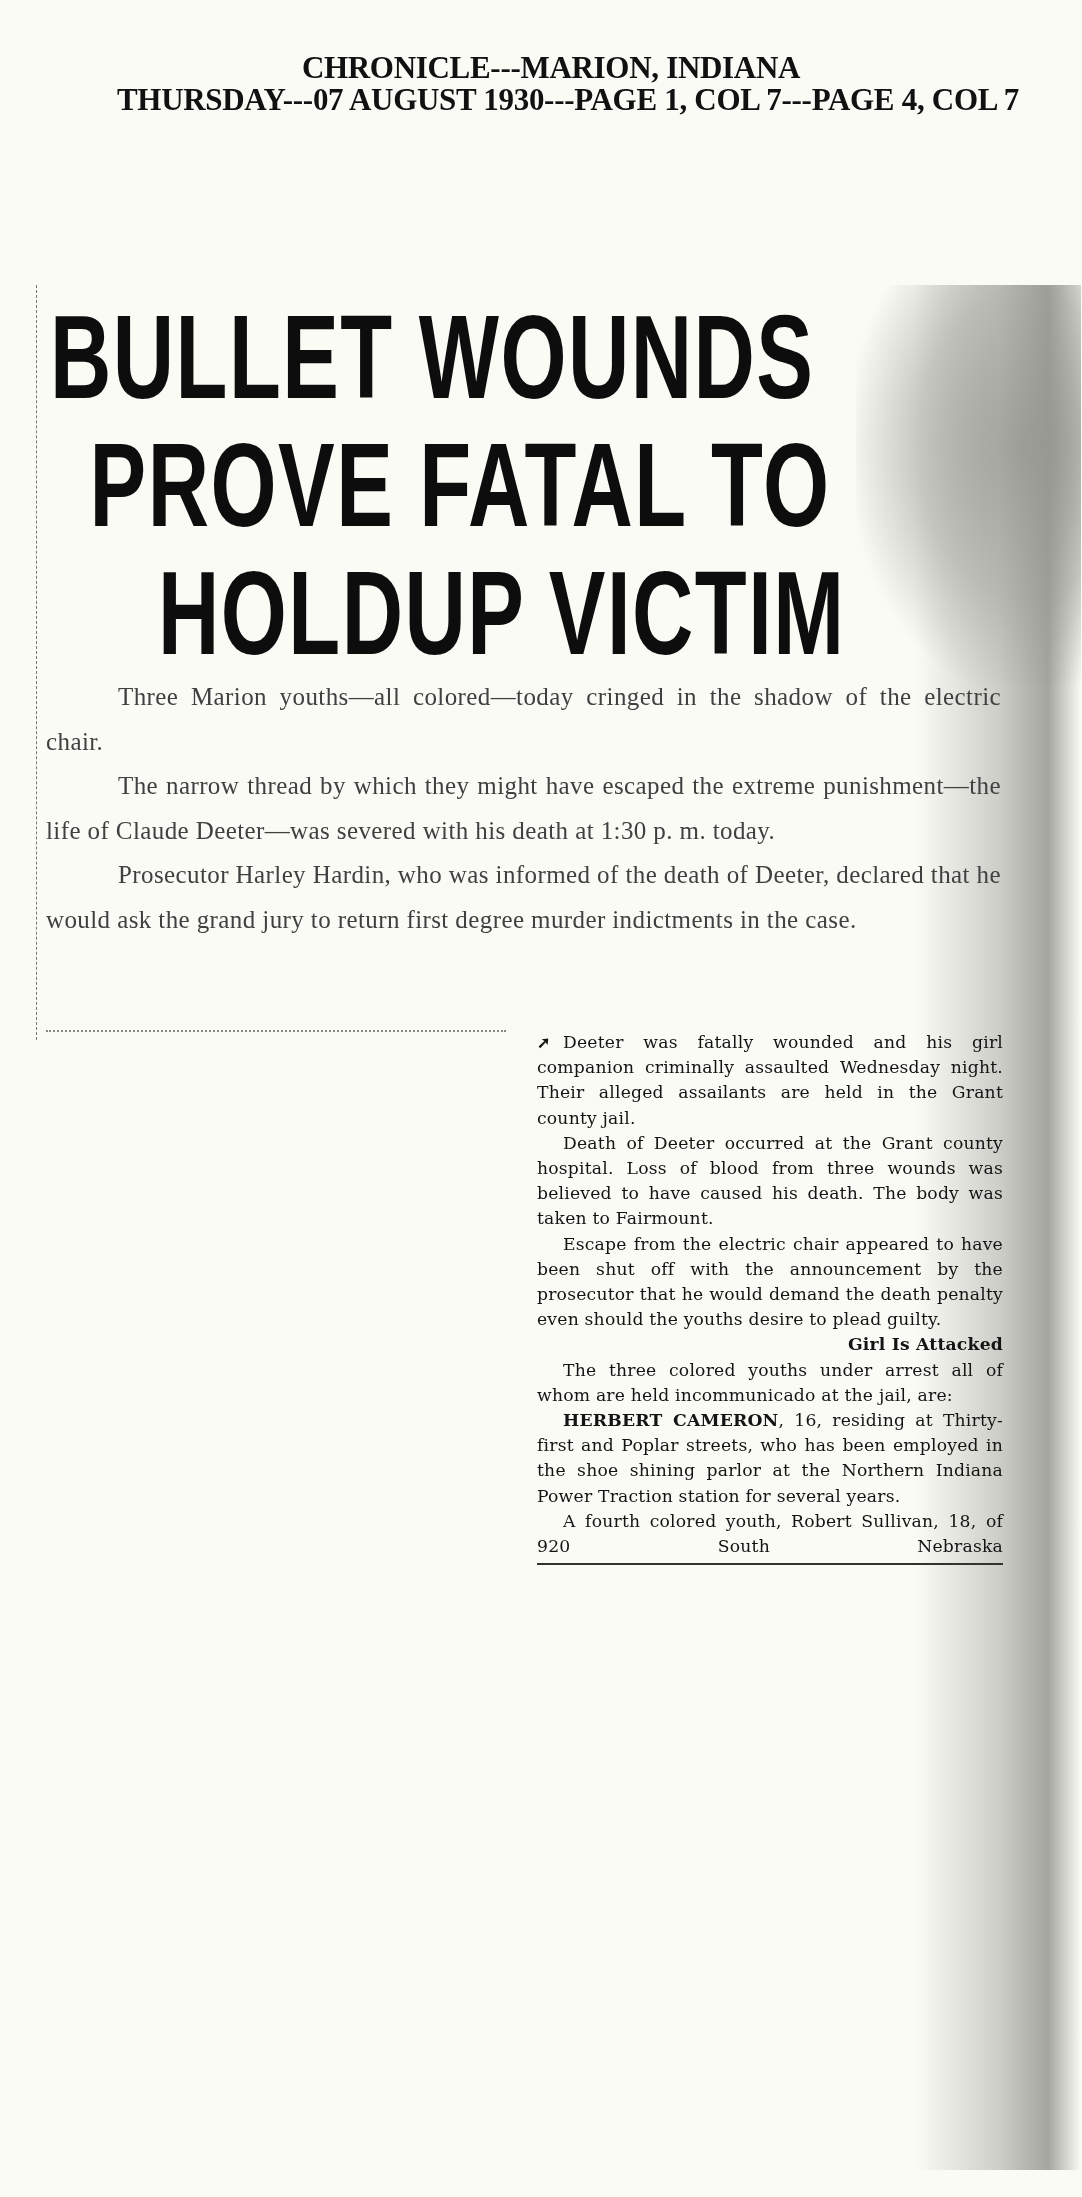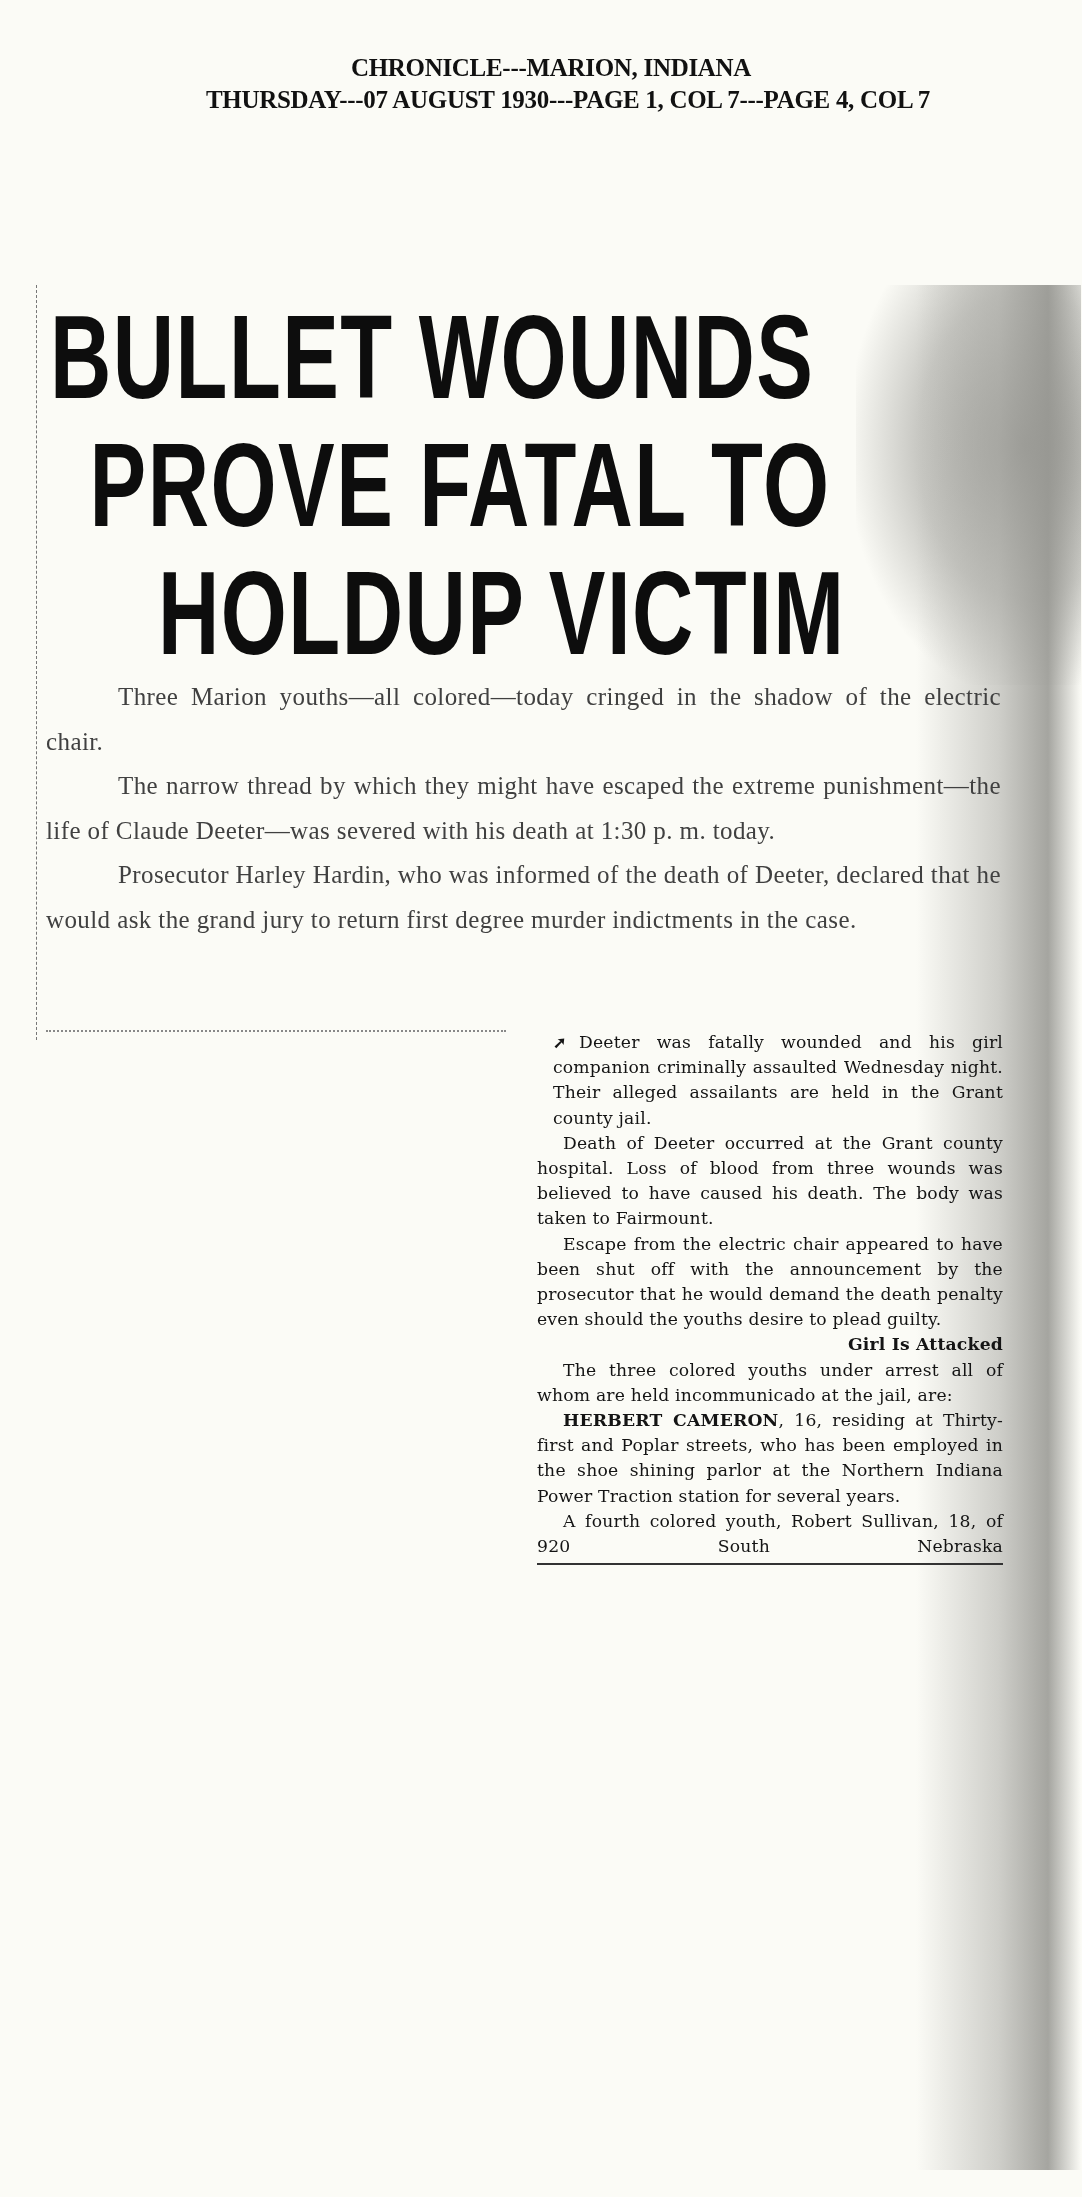--- a/index.html
+++ b/index.html
@@ -15,21 +15,21 @@
       color: #141414;
     }
     .masthead {
       position: absolute;
       top: 52px;
       left: 0;
       width: 1062px;
       text-align: center;
       font-family: "Liberation Serif", serif;
       font-weight: bold;
-      font-size: 25px;
+      font-size: 31px;
       line-height: 32px;
       letter-spacing: -0.3px;
       color: #111;
     }
     .masthead .line1 { padding-left: 40px; }
     .masthead .line2 { padding-left: 74px; text-align: center; }
 
     .clipping {
       position: absolute;
       left: 36px;
@@ -112,21 +112,21 @@
       top: 745px;
       width: 466px;
       font-family: "DejaVu Serif", "Liberation Serif", serif;
       font-size: 17.2px;
       line-height: 25.2px;
       color: #141414;
       text-align: justify;
       letter-spacing: 0.2px;
     }
     .column p { text-indent: 26px; }
-    .column p.first { text-indent: 0; position: relative; padding-left: 0; margin-left: 16px; }
+    .column p.first { text-indent: 0; position: relative; padding-left: 0; }
     .column .arrow {
       display: inline-block;
       width: 26px;
       font-weight: bold;
       font-size: 16px;
     }
     .column .subhead {
       text-align: right;
       font-weight: bold;
       text-indent: 0;

